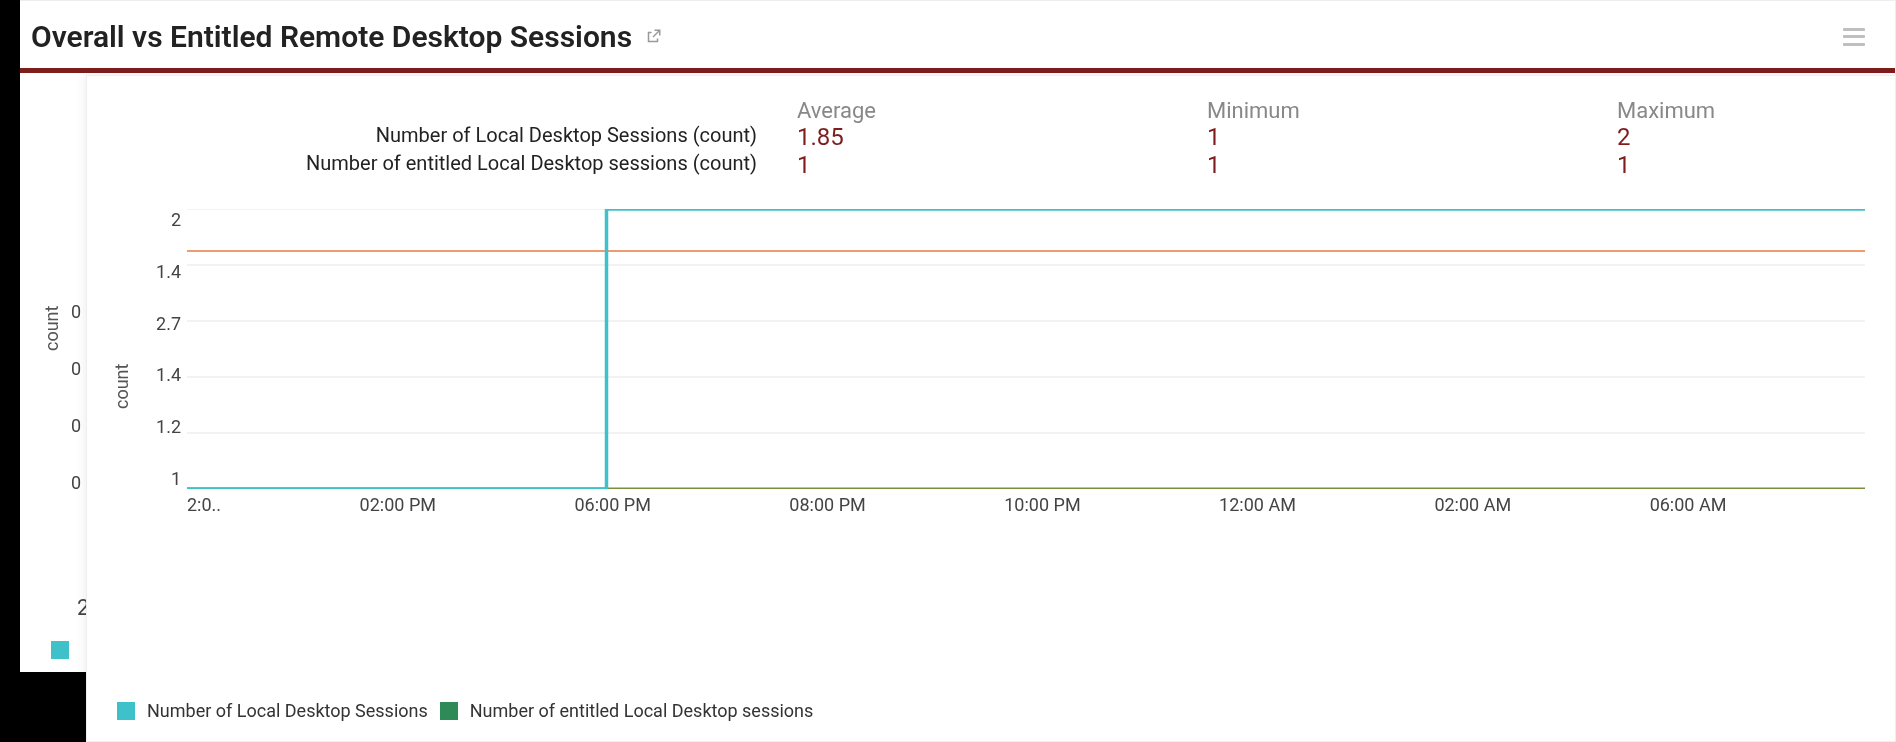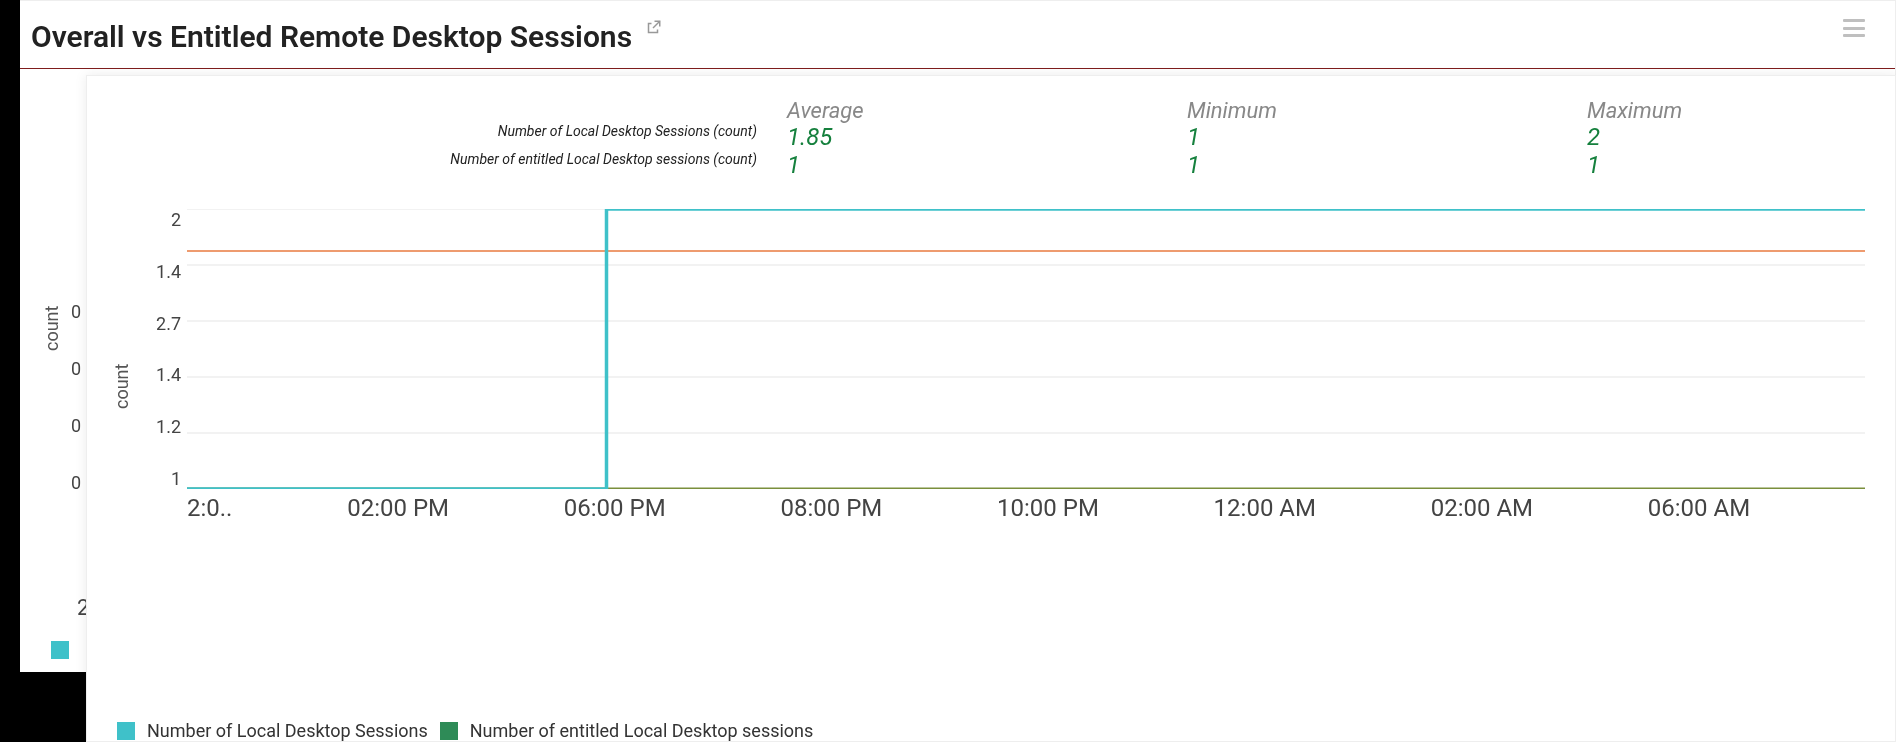--- a/index.html
+++ b/index.html
@@ -11,23 +11,23 @@
     position: relative;
     overflow: hidden;
   }
   .panel {
     background: #fff;
     border: 1px solid #eee;
     position: absolute;
   }
   .panel-title-row {
     display: flex;
-    align-items: flex-start;
+    align-items: center;
     padding: 18px 30px 14px 30px;
-    border-bottom: 1px solid #7f1d1d;
+    border-bottom: 5px solid #7f1d1d;
   }
   .panel-title {
     font-size: 30px;
     font-weight: 600;
     color: #222;
     margin-right: 12px;
   }
   .popout-icon {
     width: 18px;
     height: 18px;
@@ -80,32 +80,31 @@
   }
   
   #panel-local {
     left: 86px; top: 75px; width: 1810px; height: 667px;
     box-shadow: 0 0 12px rgba(0,0,0,0.08);
   }
   .stats-grid {
     display: grid;
     grid-template-columns: 670px 400px 400px 300px;
     padding: 22px 30px 10px 30px;
-    column-gap: 0;
+    column-gap: 10px;
     font-size: 22px;
-    font-style: italic;
   }
   .stats-grid .hdr { color: #888; font-weight: 400; }
   .stats-grid .rowlabel {
     text-align: right;
     padding-right: 30px;
     color: #222;
-    font-size: 14px;
-  }
-  .stats-grid .val { color: #15803d; font-size: 24px; }
+    font-size: 20px;
+  }
+  .stats-grid .val { color: #7f1d1d; font-size: 24px; }
   .chart-area {
     position: relative;
     margin: 20px 30px 0 30px;
     height: 330px;
   }
   .ylabel {
     position: absolute;
     left: -6px;
     top: 200px;
     transform: rotate(-90deg);
@@ -121,40 +120,40 @@
     height: 280px;
   }
   .plot svg { width: 100%; height: 100%; }
   .xticks {
     position: absolute;
     left: 70px;
     right: 0;
     top: 285px;
     display: flex;
     justify-content: space-between;
-    font-size: 24px;
+    font-size: 18px;
     color: #444;
   }
   .yticks {
     position: absolute;
     left: 30px;
     top: 0;
     height: 280px;
     display: flex;
     flex-direction: column;
     justify-content: space-between;
     align-items: flex-end;
     font-size: 18px;
     color: #444;
     width: 34px;
   }
   .legend {
     position: absolute;
     left: 30px;
-    bottom: 0;
+    bottom: 20px;
     display: flex;
     align-items: center;
     gap: 12px;
     font-size: 18px;
     color: #333;
   }
   .chip {
     width: 18px;
     height: 18px;
     display: inline-block;

